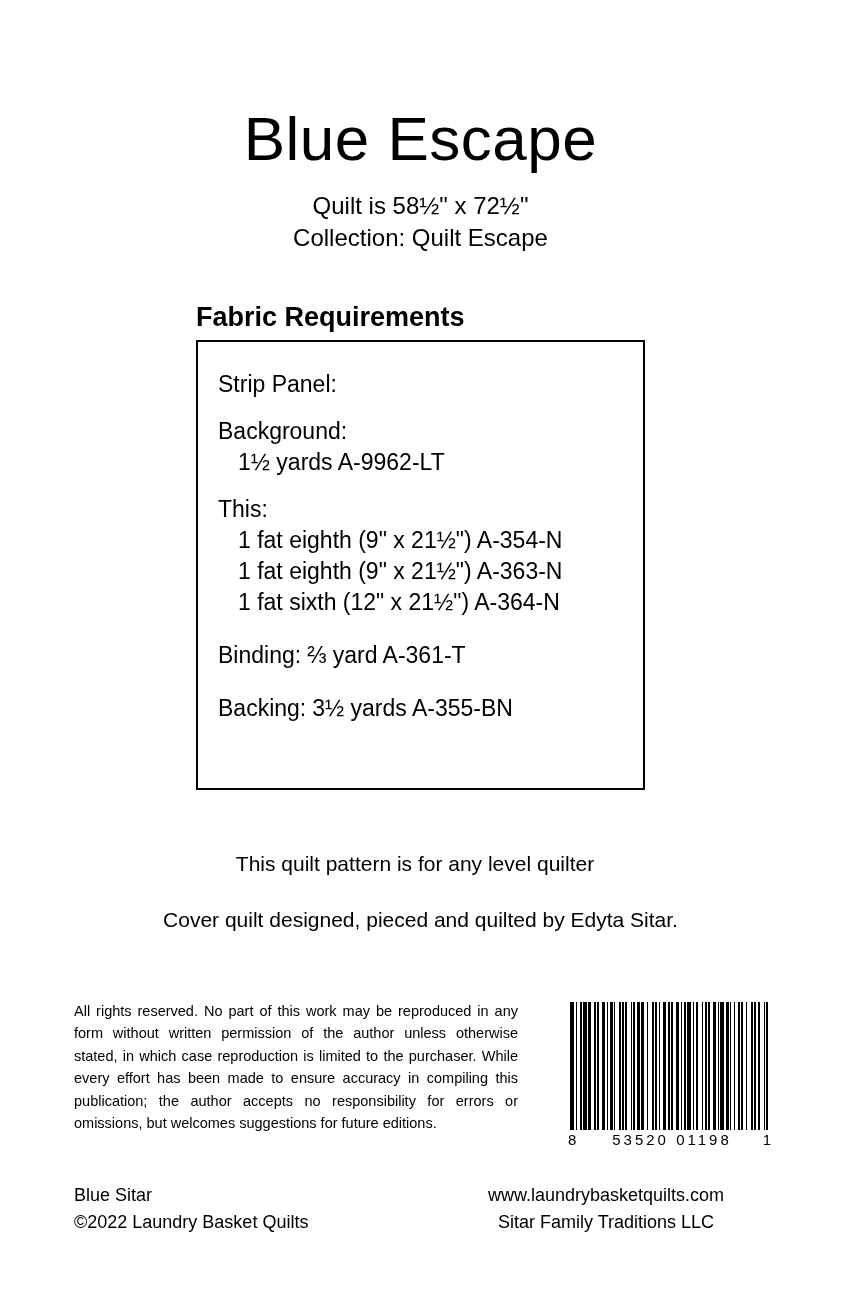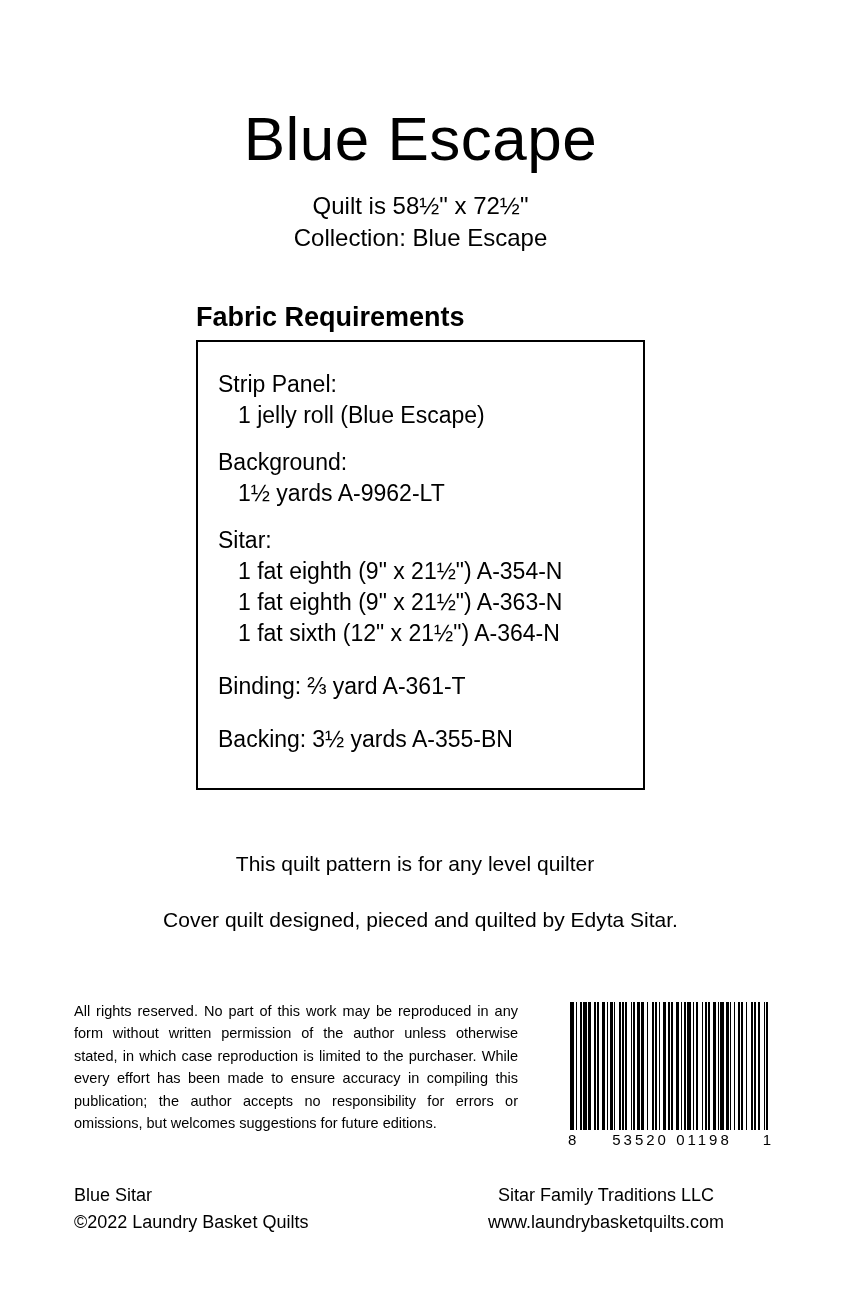--- a/index.html
+++ b/index.html
@@ -172,39 +172,38 @@
     line-height: 1.5;
   }
 </style>
 </head>
 <body>
 
 <div class="page">
 
   <div class="title">Blue Escape</div>
   <div class="subtitle-1">Quilt is 58½" x 72½"</div>
-  <div class="subtitle-2">Collection: Blue Escape</div>
+  <div class="subtitle-2">Collection: Quilt Escape</div>
 
   <div class="section-heading">Fabric Requirements</div>
 
   <div class="fabric-box">
     <div class="fabric-inner">
 
       <div class="grp">
         <div class="grp-label">Strip Panel:</div>
-        <div class="grp-line">1 jelly roll  (Blue Escape)</div>
       </div>
 
       <div class="grp">
         <div class="grp-label">Background:</div>
         <div class="grp-line">1½ yards   A-9962-LT</div>
       </div>
 
       <div class="grp">
-        <div class="grp-label">Sitar:</div>
+        <div class="grp-label">This:</div>
         <div class="grp-line">1 fat eighth (9" x 21½")  A-354-N</div>
         <div class="grp-line">1 fat eighth (9" x 21½")  A-363-N</div>
         <div class="grp-line">1 fat sixth (12" x 21½")   A-364-N</div>
       </div>
 
       <div class="spacer-sm"></div>
 
       <div class="inline-grp">
         <span class="lbl">Binding:</span><span class="val">⅔ yard    A-361-T</span>
       </div>
@@ -328,17 +327,17 @@
       <span class="d-right">1</span>
     </div>
   </div>
 
   <div class="footer-left">
     <div>Blue Sitar</div>
     <div>©2022 Laundry Basket Quilts</div>
   </div>
 
   <div class="footer-right">
+    <div>www.laundrybasketquilts.com</div>
     <div>Sitar Family Traditions LLC</div>
-    <div>www.laundrybasketquilts.com</div>
   </div>
 
 </div>
 
 </body></html>

